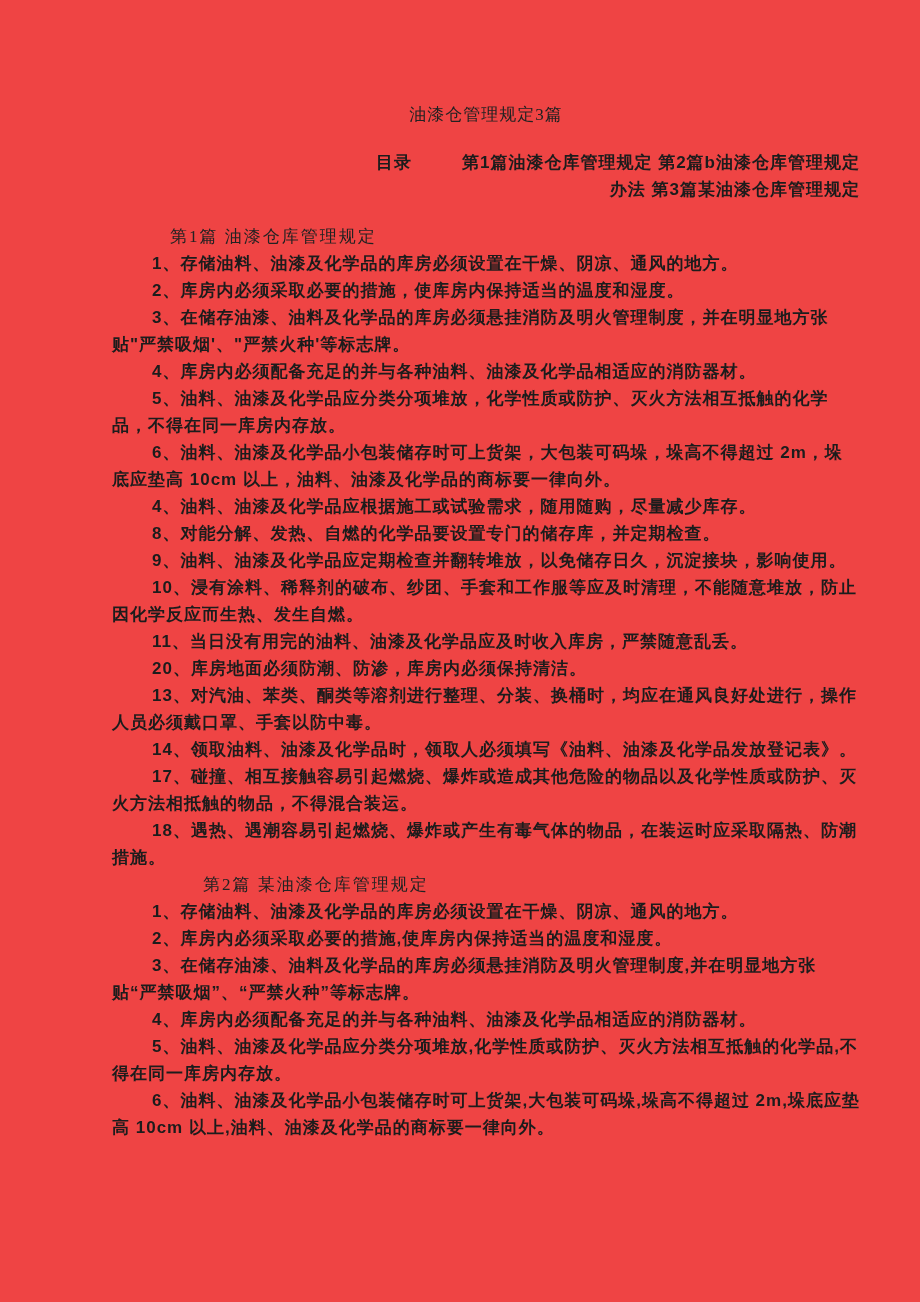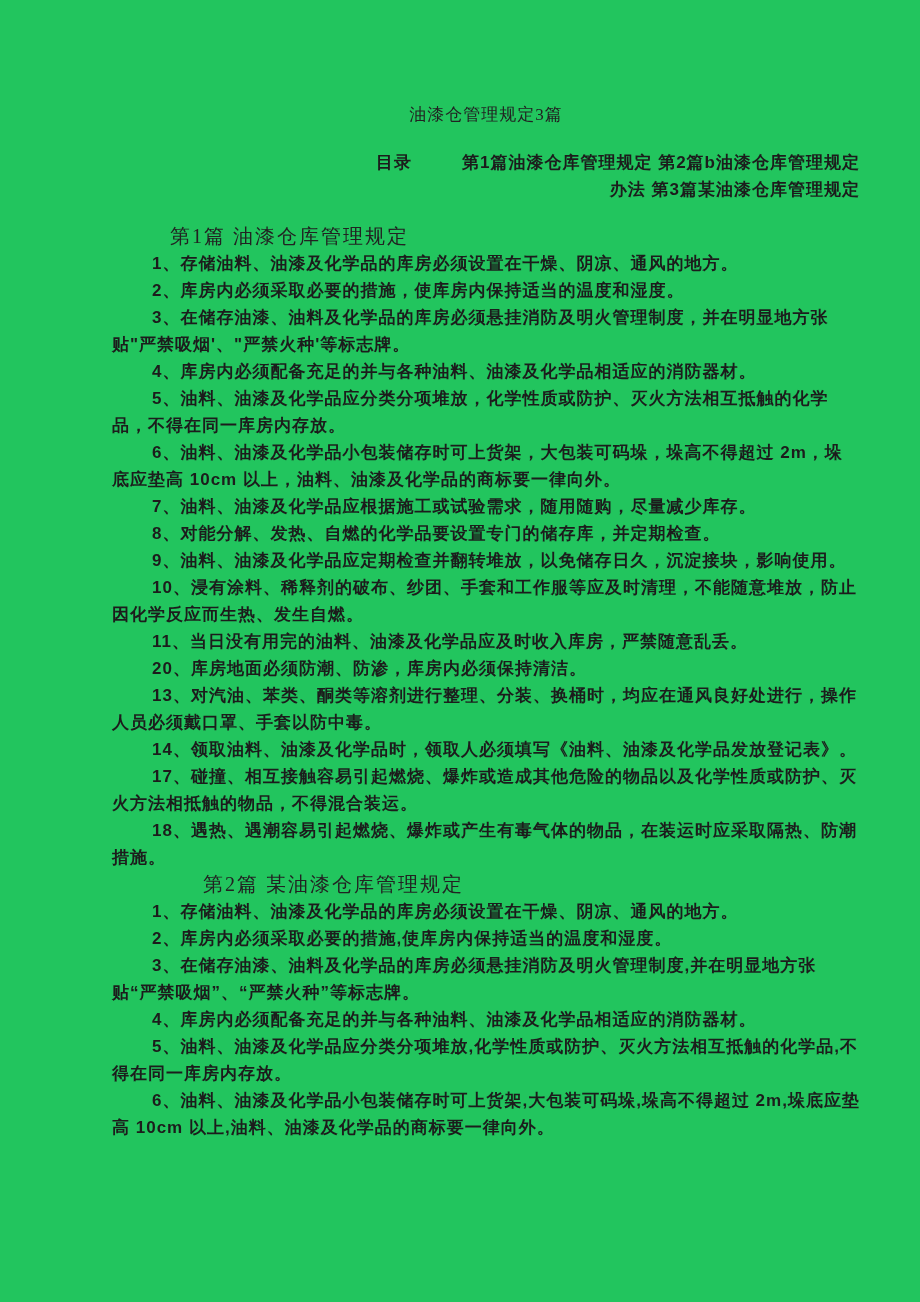--- a/index.html
+++ b/index.html
@@ -11,21 +11,21 @@
     width: 920px;
     height: 1302px;
     overflow: hidden;
     color: #1c1c1c;
   }
   .page {
     box-sizing: border-box;
     width: 920px;
     height: 1302px;
     padding: 101px 60px 40px 112px;
-    background: #22c55e;
+    background: #ef4444;
   }
   
   .doc-title {
     margin: 0 0 21px 0;
     text-align: center;
     font-family: "Liberation Serif", "DejaVu Serif", serif;
     font-weight: 400;
     font-size: 17px;
     line-height: 27px;
     letter-spacing: 1px;
@@ -46,21 +46,21 @@
     text-align: right;
   }
   .toc-gap {
     display: inline-block;
     width: 50px;
   }
   .section-heading {
     margin: 0;
     font-family: "Liberation Serif", "DejaVu Serif", serif;
     font-weight: 400;
-    font-size: 20px;
+    font-size: 17px;
     line-height: 27px;
     letter-spacing: 2px;
     text-indent: 58px;
     color: #222222;
   }
   .section-heading.indent-lg {
     text-indent: 91px;
   }
   .item {
     margin: 0;
@@ -81,21 +81,21 @@
     <p class="toc-para"><span>目录</span><span class="toc-gap"></span><span>第1篇油漆仓库管理规定 第2篇b油漆仓库管理规定</span><br><span>办法 第3篇某油漆仓库管理规定</span></p>
 
     <section>
       <p class="section-heading">第1篇 油漆仓库管理规定</p>
       <p class="item">1、存储油料、油漆及化学品的库房必须设置在干燥、阴凉、通风的地方。</p>
       <p class="item">2、库房内必须采取必要的措施，使库房内保持适当的温度和湿度。</p>
       <p class="item">3、在储存油漆、油料及化学品的库房必须悬挂消防及明火管理制度，并在明显地方张贴"严禁吸烟'、"严禁火种'等标志牌。</p>
       <p class="item">4、库房内必须配备充足的并与各种油料、油漆及化学品相适应的消防器材。</p>
       <p class="item">5、油料、油漆及化学品应分类分项堆放，化学性质或防护、灭火方法相互抵触的化学品，不得在同一库房内存放。</p>
       <p class="item">6、油料、油漆及化学品小包装储存时可上货架，大包装可码垛，垛高不得超过 2m，垛底应垫高 10cm 以上，油料、油漆及化学品的商标要一律向外。</p>
-      <p class="item">7、油料、油漆及化学品应根据施工或试验需求，随用随购，尽量减少库存。</p>
+      <p class="item">4、油料、油漆及化学品应根据施工或试验需求，随用随购，尽量减少库存。</p>
       <p class="item">8、对能分解、发热、自燃的化学品要设置专门的储存库，并定期检查。</p>
       <p class="item">9、油料、油漆及化学品应定期检查并翻转堆放，以免储存日久，沉淀接块，影响使用。</p>
       <p class="item">10、浸有涂料、稀释剂的破布、纱团、手套和工作服等应及时清理，不能随意堆放，防止因化学反应而生热、发生自燃。</p>
       <p class="item">11、当日没有用完的油料、油漆及化学品应及时收入库房，严禁随意乱丢。</p>
       <p class="item">20、库房地面必须防潮、防渗，库房内必须保持清洁。</p>
       <p class="item">13、对汽油、苯类、酮类等溶剂进行整理、分装、换桶时，均应在通风良好处进行，操作人员必须戴口罩、手套以防中毒。</p>
       <p class="item">14、领取油料、油漆及化学品时，领取人必须填写《油料、油漆及化学品发放登记表》。</p>
       <p class="item">17、碰撞、相互接触容易引起燃烧、爆炸或造成其他危险的物品以及化学性质或防护、灭火方法相抵触的物品，不得混合装运。</p>
       <p class="item">18、遇热、遇潮容易引起燃烧、爆炸或产生有毒气体的物品，在装运时应采取隔热、防潮措施。</p>
     </section>

